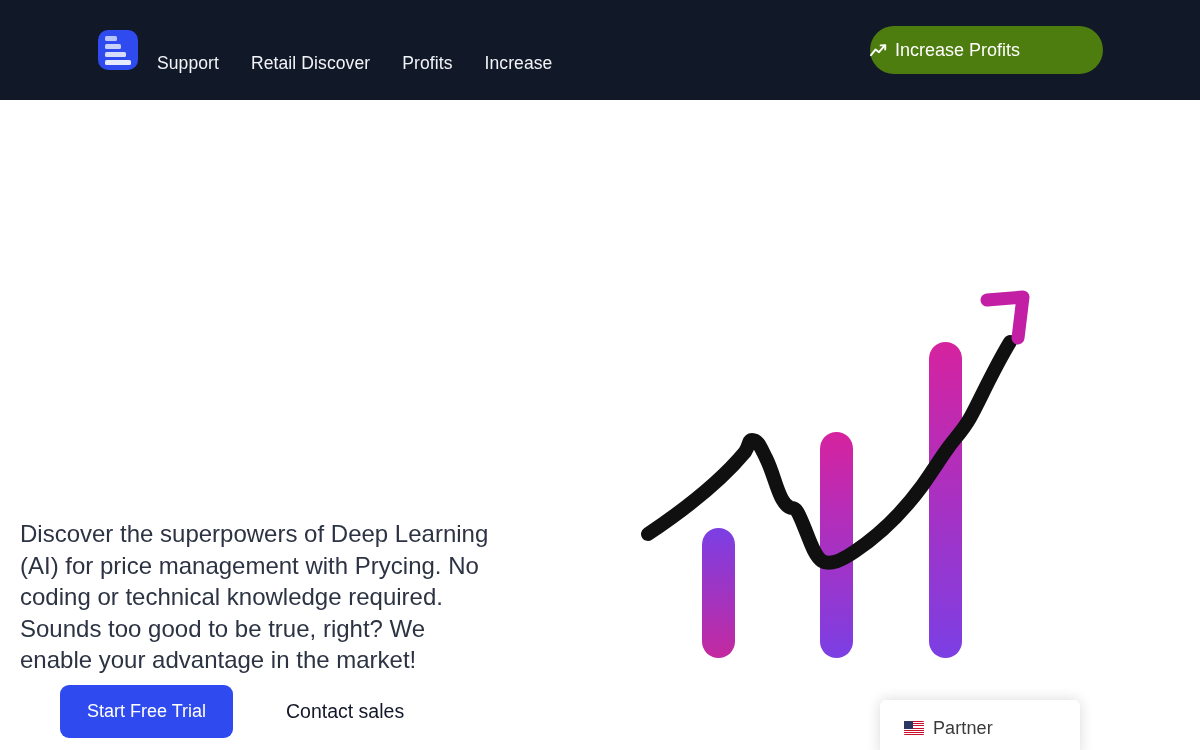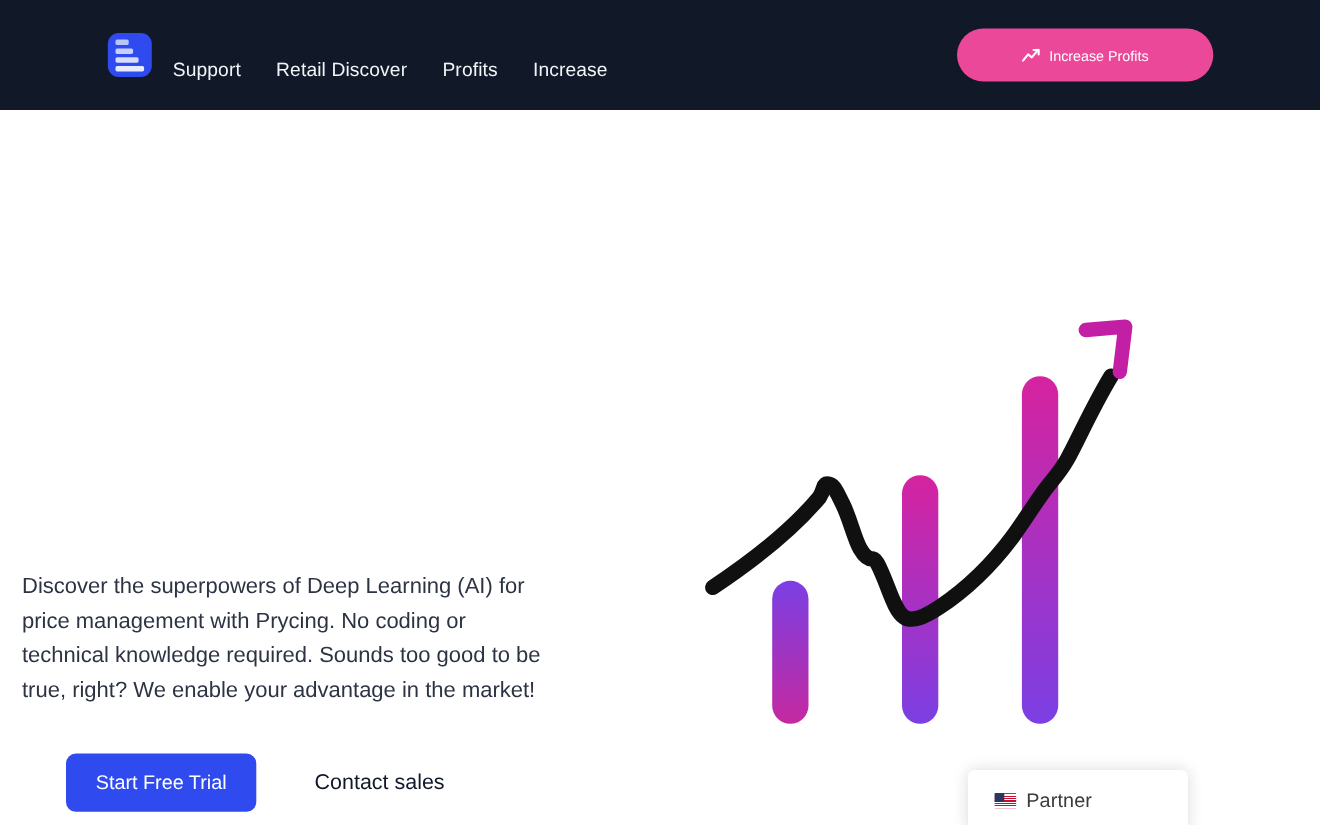--- a/index.html
+++ b/index.html
@@ -77,28 +77,27 @@
   }
   .nav-link:first-child { padding-left: 0; }
 
   .cta-header {
     position: absolute;
     left: 870px;
     top: 26px;
     width: 233px;
     height: 48px;
     border-radius: 24px;
-    background: #ec4899;
+    background: #4d7c0f;
     color: #ffffff;
     border: none;
     font-family: "Liberation Sans", sans-serif;
-    font-size: 13px;
-    display: flex;
-    align-items: center;
-    justify-content: center;
+    font-size: 18px;
+    display: flex;
+    align-items: center;
     gap: 8px;
     cursor: pointer;
   }
   .trend-icon { display: inline-flex; align-items: center; }
 
   
   .hero-title {
     position: absolute;
     left: 20px;
     top: 198px;
@@ -108,21 +107,21 @@
     font-weight: bold;
     letter-spacing: -1.5px;
     color: #121729;
   }
 
   .hero-paragraph {
     position: absolute;
     left: 20px;
     top: 518px;
     width: 478px;
-    font-size: 20px;
+    font-size: 24px;
     line-height: 31.5px;
     color: #2c3343;
   }
 
   .cta-row {
     position: absolute;
     left: 20px;
     top: 685px;
     display: flex;
     align-items: center;

